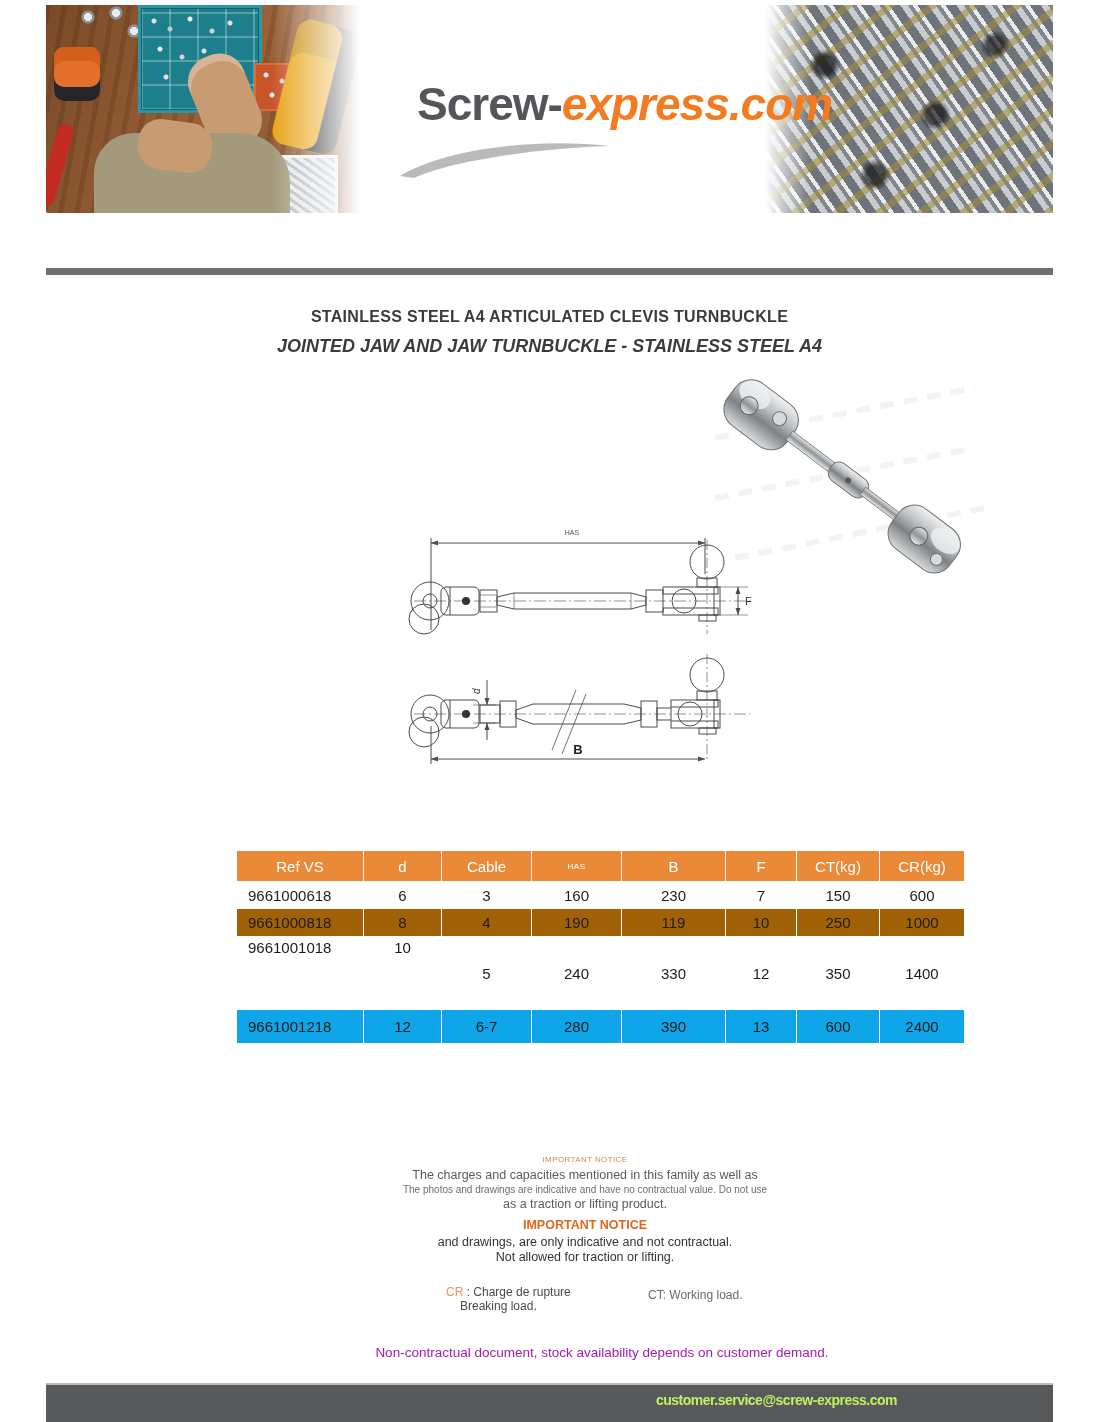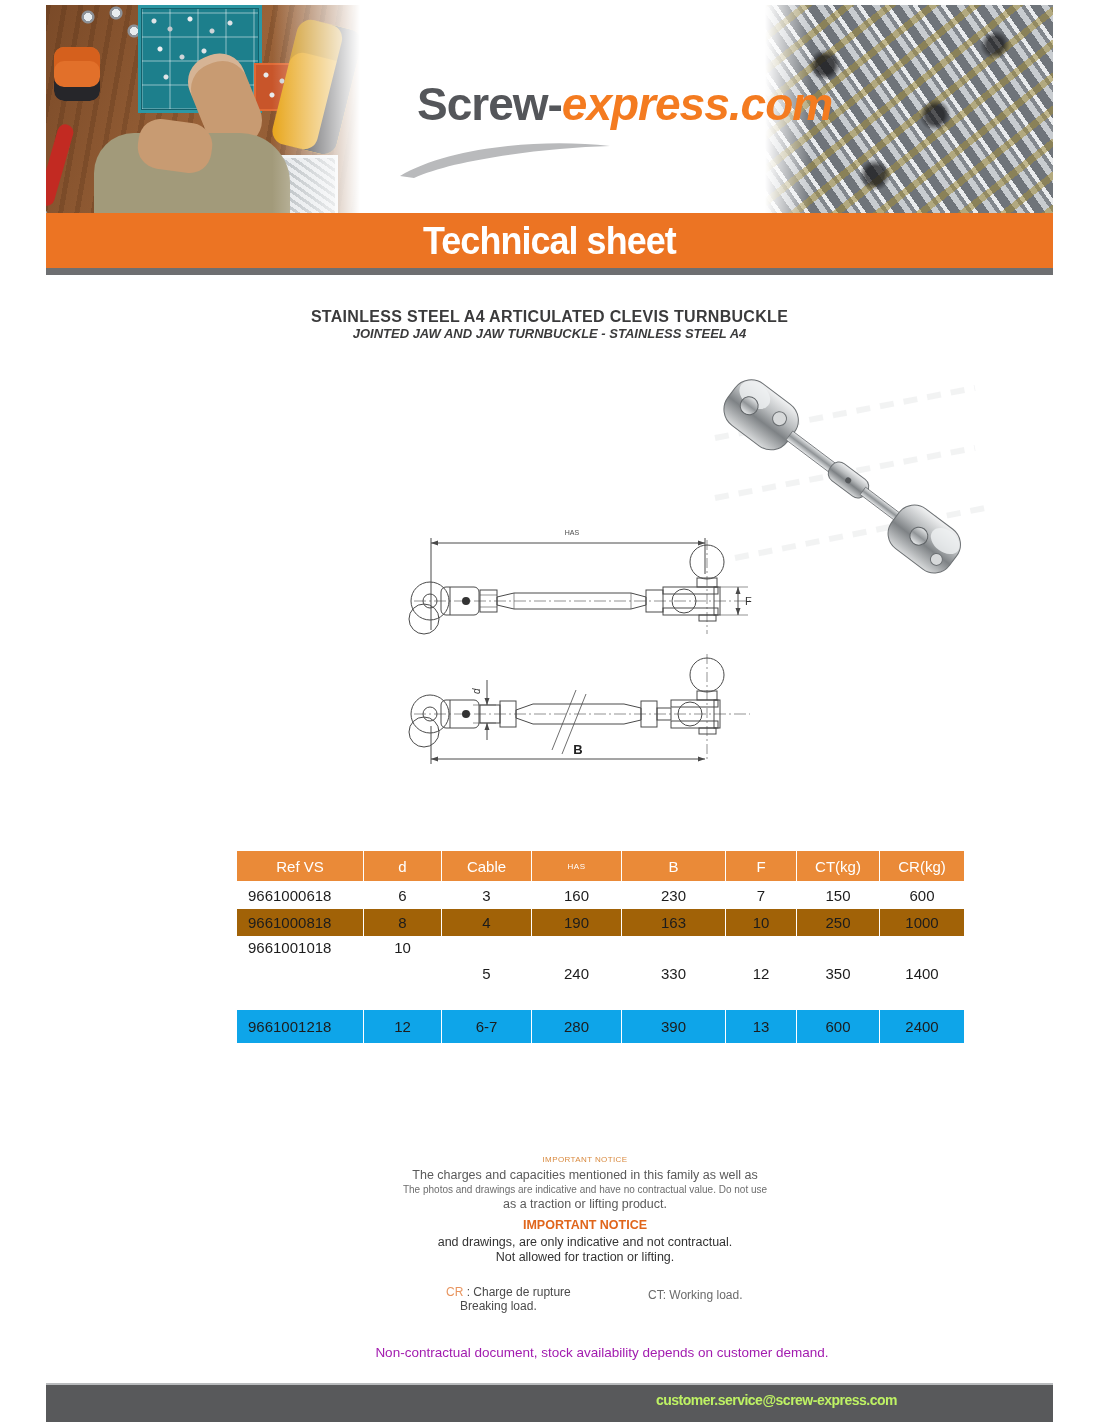--- a/index.html
+++ b/index.html
@@ -76,21 +76,21 @@
   .swoosh{position:absolute;left:392px;top:136px;}
 
   .banner{position:absolute;left:46px;top:213px;width:1007px;height:55px;background:#ec7423;
     display:flex;align-items:center;justify-content:center;}
   .banner-title{color:#ffffff;font-size:39px;font-weight:bold;letter-spacing:-1px;transform:scaleX(.92);}
   .banner-underline{position:absolute;left:46px;top:268px;width:1007px;height:7px;background:#6e6f71;}
 
   
   .titles{position:absolute;left:46px;top:308px;width:1007px;text-align:center;color:#3b3b3c;}
   .title-main{font-size:16px;font-weight:600;letter-spacing:.3px;}
-  .title-sub{font-size:13px;font-style:italic;font-weight:600;}
+  .title-sub{font-size:18px;font-style:italic;font-weight:600;margin-top:10px;}
   .title-ref{font-size:15px;margin-top:5px;}
 
   
   .drawing{position:absolute;left:400px;width:360px;height:130px;}
   .d1{top:512px;} .d2{top:642px;}
   .prod-photo{position:absolute;left:695px;top:378px;width:300px;height:200px;}
 
   
   .spec-table{position:absolute;left:237px;top:851px;width:728px;font-size:15px;color:#1c1c1c;}
   .trow{display:grid;grid-template-columns:126px 77px 89px 89px 103px 70px 82px 84px;column-gap:1px;}
@@ -147,23 +147,20 @@
   </div>
   <div class="photo photo-right"></div>
 
   <div class="logo">
     <span class="p1">Screw-</span><span class="p2">express.com</span>
   </div>
   <svg class="swoosh" width="225" height="45" viewBox="0 0 225 45">
     <path d="M8 40 C 55 12, 145 2, 218 10 C 150 12, 60 24, 22 42 Z" fill="#b9babc"></path>
   </svg>
 
-  <div class="banner">
-    <div class="banner-title">Technical sheet</div>
-  </div>
   <div class="banner-underline"></div>
 
   <div class="titles">
     <div class="title-main">STAINLESS STEEL A4 ARTICULATED CLEVIS TURNBUCKLE</div>
     <div class="title-sub">JOINTED JAW AND JAW TURNBUCKLE - STAINLESS STEEL A4</div>
   </div>
 
   <svg class="prod-photo" viewBox="0 0 300 200">
     <defs>
       <linearGradient id="met" x1="0" y1="0" x2="0" y2="1">
@@ -310,21 +307,21 @@
           <div class="tcell">230</div>
           <div class="tcell">7</div>
           <div class="tcell">150</div>
           <div class="tcell">600</div>
         </div>
         <div class="trow r1">
           <div class="tcell">9661000818</div>
           <div class="tcell">8</div>
           <div class="tcell">4</div>
           <div class="tcell">190</div>
-          <div class="tcell">163</div>
+          <div class="tcell">119</div>
           <div class="tcell">10</div>
           <div class="tcell">250</div>
           <div class="tcell">1000</div>
         </div>
         <div class="trow r2">
           <div class="tcell">9661001018</div>
           <div class="tcell">10</div>
           <div class="tcell">5</div>
           <div class="tcell">240</div>
           <div class="tcell">330</div>

